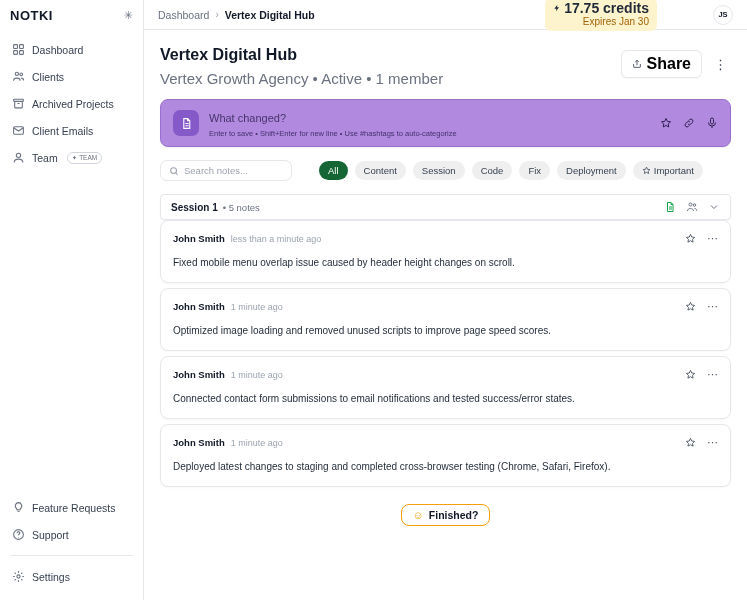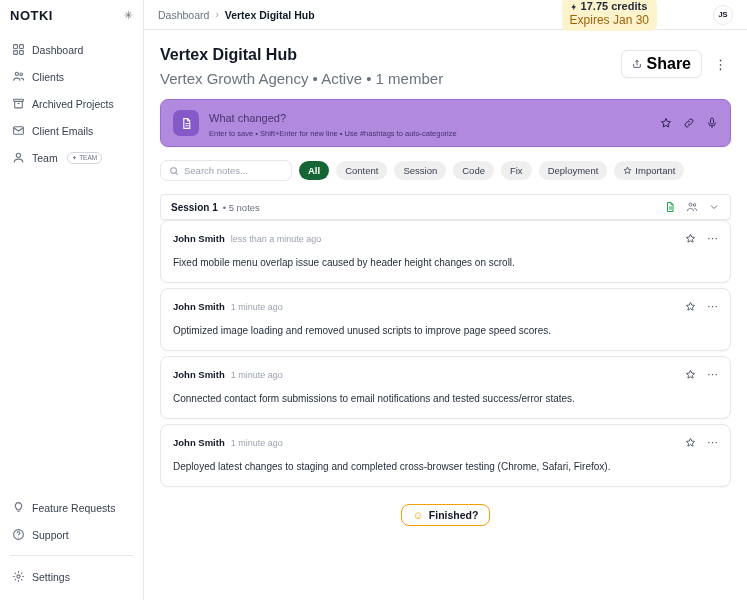--- a/index.html
+++ b/index.html
@@ -21,22 +21,22 @@
   .sidebar-divider { border-top:1px solid #e5e7eb; margin:7px 4px; }
 
   
   .main { flex:1; display:flex; flex-direction:column; min-width:0; }
   .topbar { height:30px; border-bottom:1px solid #e5e7eb; display:flex; align-items:center; padding:0 14px; gap:6px; flex-shrink:0; }
   .crumb-light { color:#6b7280; font-size:10.5px; cursor:pointer; }
   .crumb-sep { color:#9ca3af; font-size:10px; }
   .crumb-current { font-size:10.5px; font-weight:700; color:#111827; }
   .topbar-right { margin-left:auto; display:flex; align-items:center; gap:8px; }
   .credits { background:#fdf3cd; border-radius:6px; padding:2px 8px 3px; line-height:1.2; cursor:pointer; }
-  .credits-main { font-size:11px; font-weight:700; color:#1f2937; display:flex; align-items:center; gap:3px; justify-content:flex-start; }
-  .credits-sub { font-size:12px; color:#a16207; }
+  .credits-main { font-size:14px; font-weight:700; color:#1f2937; display:flex; align-items:center; gap:3px; justify-content:flex-start; }
+  .credits-sub { font-size:10px; color:#a16207; text-align:right; }
   .avatar { width:20px; height:20px; border-radius:50%; border:1px solid #e5e7eb; display:flex; align-items:center; justify-content:center; font-size:7.5px; font-weight:700; cursor:pointer; background:#fff;margin-left:48px; }
 
   
   .content { flex:1; overflow:auto; padding:16px 16px 12px; }
   .page-header { display:flex; align-items:flex-start; justify-content:space-between; margin-bottom:12px; }
   .page-title { font-size:16px; font-weight:800; color:#111827; }
   .page-sub { font-size:15px; color:#6b7280; margin-top:6px; }
   .page-actions { display:flex; align-items:center; gap:8px; margin-top:4px; }
   .share-btn { display:flex; align-items:center; gap:5px; border:1px solid #e5e7eb; border-radius:6px; padding:4px 10px; font-size:16px; font-weight:600; background:#fff; cursor:pointer; box-shadow:0 1px 1px rgba(0,0,0,.03); }
   .kebab { color:#374151; font-size:13px; cursor:pointer; padding:0 4px; }
@@ -51,21 +51,21 @@
   .composer-actions { display:flex; align-items:center; gap:11px; color:#2f2052; }
   .composer-actions .ic { width:12px; height:12px; cursor:pointer; }
 
   
   .filter-row { display:flex; align-items:center; gap:7px; margin-bottom:13px; }
   .search-box { display:flex; align-items:center; gap:5px; border:1px solid #e5e7eb; border-radius:7px; padding:4px 8px; width:132px; background:#fff; }
   .search-box .ic { width:10px; height:10px; color:#9ca3af; flex-shrink:0; }
   .search-box input { border:none; outline:none; font-size:9.5px; width:100%; font-family:inherit; color:#111827; background:transparent; }
   .search-box input::placeholder { color:#9ca3af; }
   .pill { font-size:9.5px; padding:4px 9px; border-radius:999px; background:#efefef; color:#374151; cursor:pointer; display:inline-flex; align-items:center; gap:3px; white-space:nowrap; }
-  .pill.active { background:#166534; color:#fff; font-weight:700; }
+  .pill.active { background:#166534; color:#fff; font-weight:400;margin-left:20px; }
   .pill .ic { width:9px; height:9px; }
 
   
   .session-bar { border:1px solid #e5e7eb; border-radius:4px; padding:6px 10px; display:flex; align-items:center; margin-bottom:0; box-shadow:0 1px 2px rgba(0,0,0,.04); background:#fff; cursor:pointer; }
   .session-title { font-size:10px; font-weight:700; }
   .session-meta { font-size:9.5px; color:#6b7280; margin-left:5px; }
   .session-actions { margin-left:auto; display:flex; align-items:center; gap:10px; }
   .session-actions .ic { width:12px; height:12px; color:#6b7280; cursor:pointer; }
   .session-actions .ic.green { color:#16a34a; }
 

